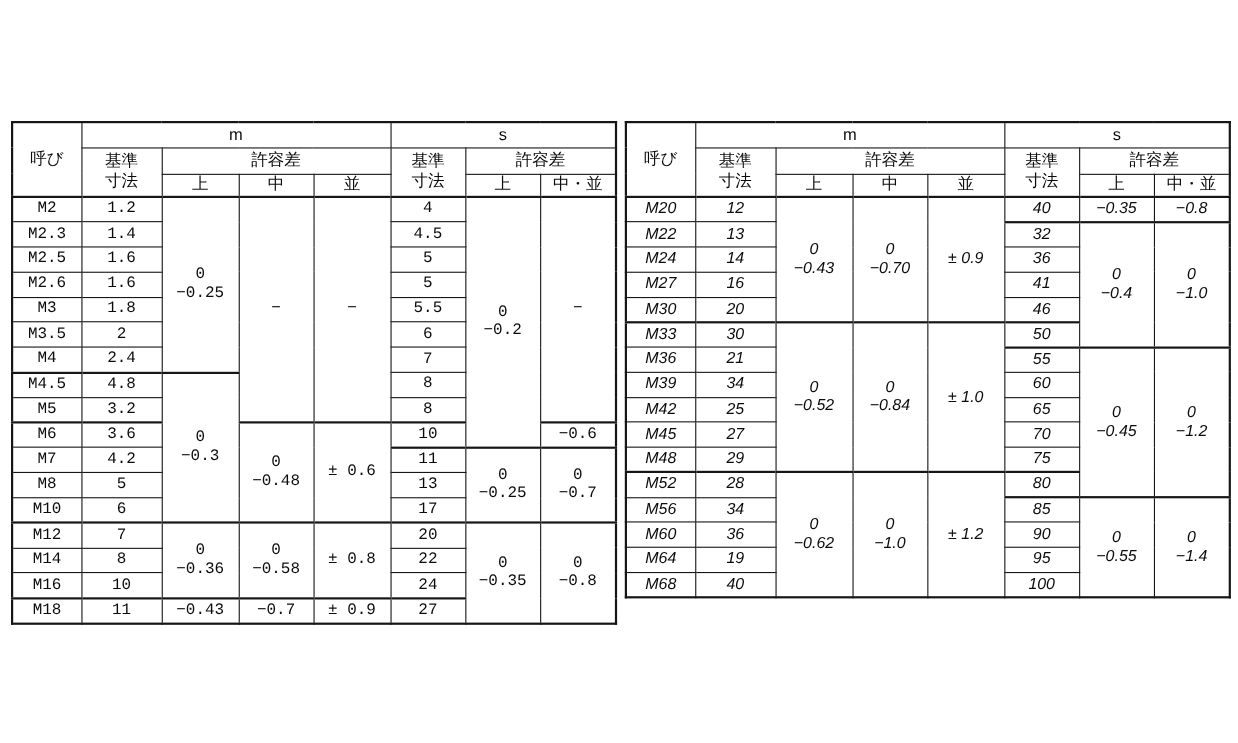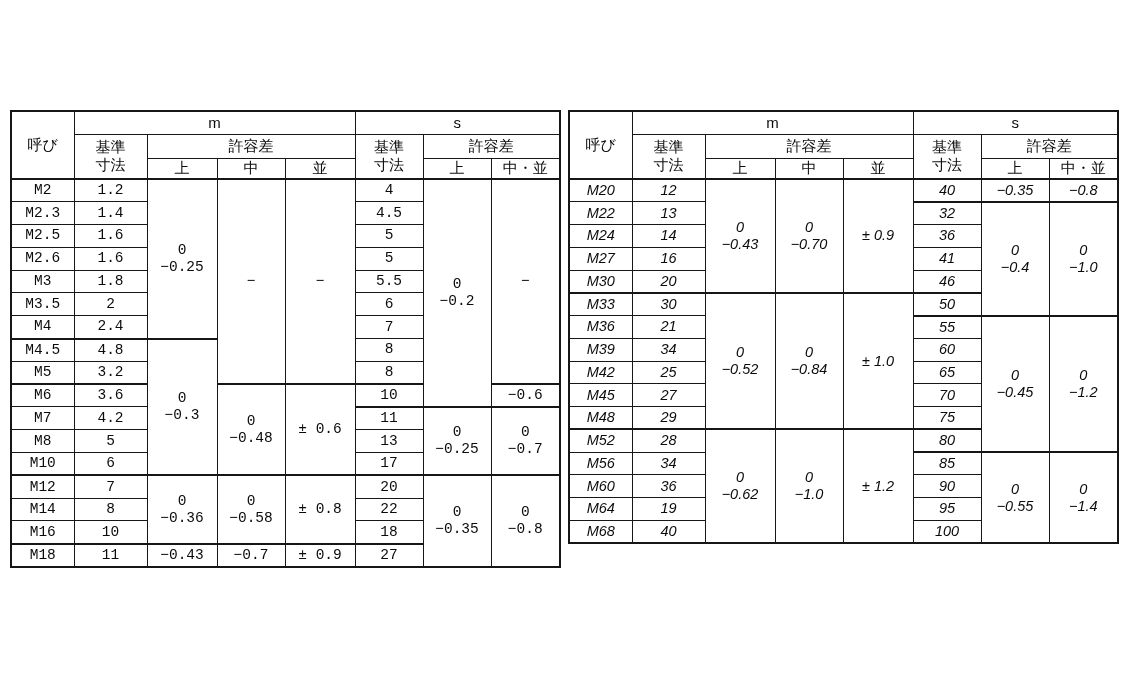--- a/index.html
+++ b/index.html
@@ -165,21 +165,21 @@
 −0.8</td>
         </tr>
         <tr>
           <td>M14</td>
           <td>8</td>
           <td>22</td>
         </tr>
         <tr>
           <td class="tb">M16</td>
           <td class="tb">10</td>
-          <td class="tb">18</td>
+          <td class="tb">24</td>
         </tr>
         <tr>
           <td>M18</td>
           <td>11</td>
           <td rowspan="1">−0.43</td>
           <td rowspan="1">−0.7</td>
           <td rowspan="1">± 0.9</td>
           <td>27</td>
         </tr>
       </tbody>

